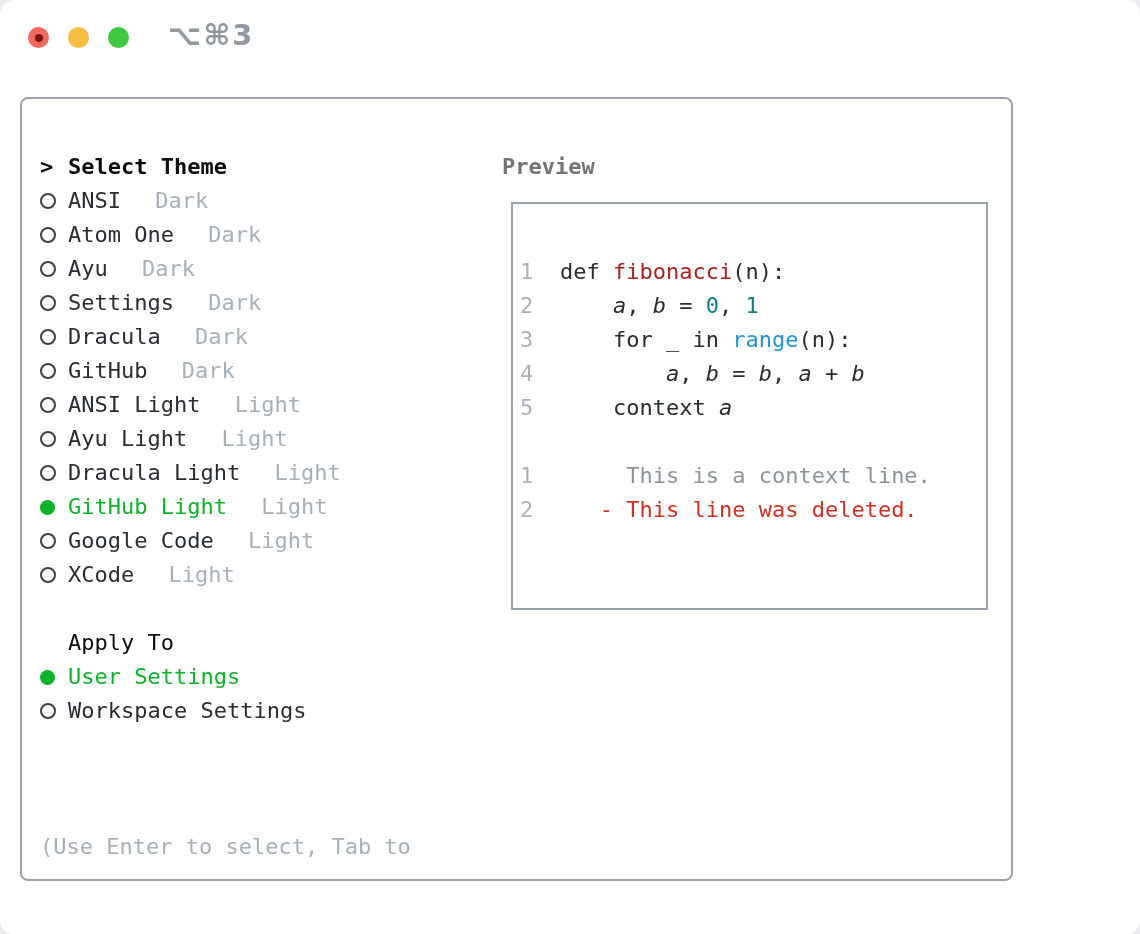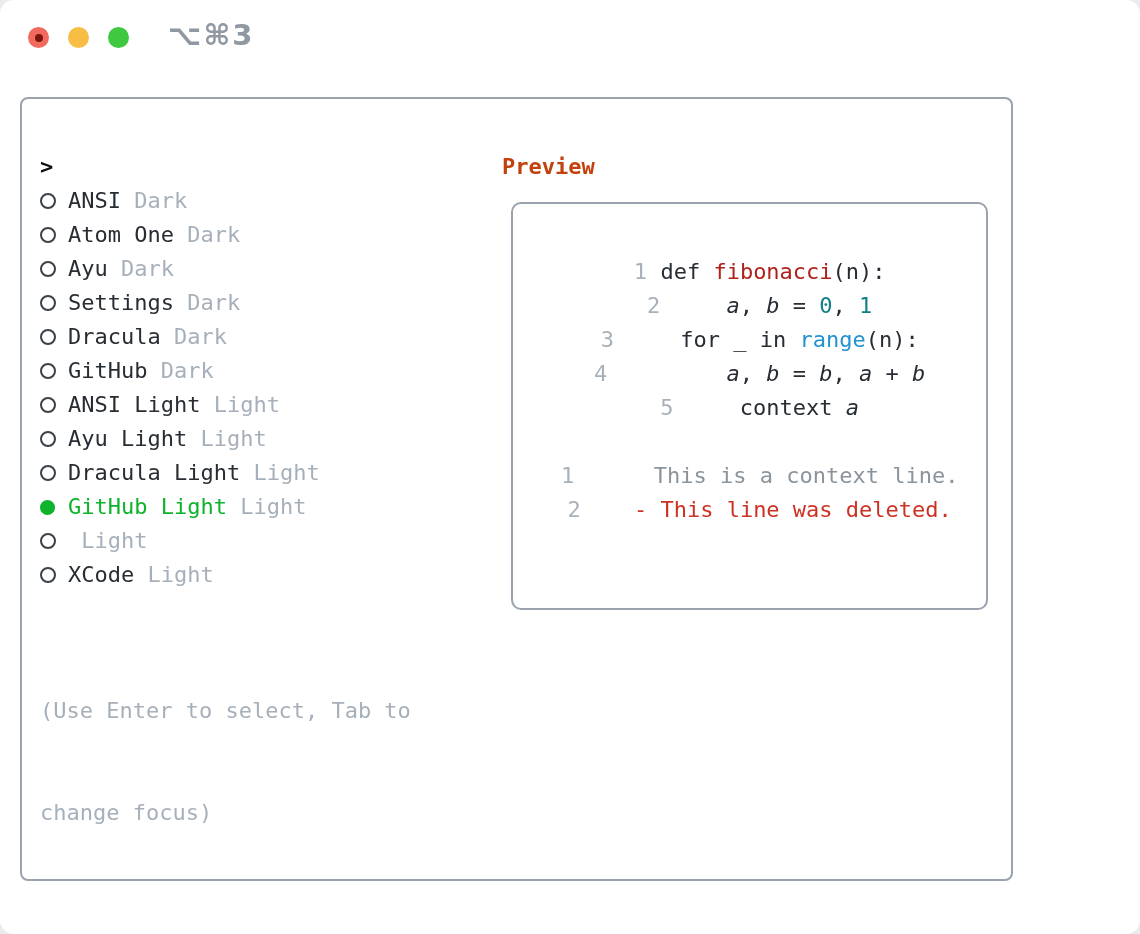--- a/index.html
+++ b/index.html
@@ -25,33 +25,33 @@
   
   .left-col{position:absolute;left:18px;top:51px;width:450px;}
   .row{display:flex;align-items:center;height:34px;font-size:22px;line-height:34px;white-space:pre;}
   .gutter-col{width:28px;flex:0 0 28px;display:flex;align-items:center;}
   .prefix{color:#0b0e11;font-weight:bold;}
   .header-label{font-weight:bold;color:#0b0e11;}
   .bullet-ring{width:12px;height:12px;border:2px solid #3a4148;border-radius:50%;box-sizing:content-box;}
   .bullet-dot{width:15px;height:15px;background:var(--c-selected);border-radius:50%;}
   .theme-name{color:var(--c-fg);}
   .theme-name.selected{color:var(--c-selected);}
-  .variant{color:var(--c-muted);}
+  .variant{color:var(--c-muted);margin-left:21px;}
   .apply-block{margin-top:34px;}
   .header2-label{color:#0b0e11;}
   .option-label{color:var(--c-fg);}
   .option-label.selected{color:var(--c-selected);}
   .hint{margin-top:34px;color:var(--c-muted);font-size:22px;line-height:34px;white-space:pre;}
 
   
   .preview-title{position:absolute;left:480px;top:51px;height:34px;line-height:34px;
-                 font-size:22px;font-weight:bold;color:#c2410c;}
+                 font-size:22px;font-weight:bold;color:#737373;}
   .preview-box{position:absolute;left:489px;top:103px;width:477px;height:408px;
-               border:2px solid var(--c-border);border-radius:10px;box-sizing:border-box;
-               padding:51px 0 0 7px;overflow:hidden;text-align:center;}
+               border:2px solid var(--c-border);border-radius:0;box-sizing:border-box;
+               padding:51px 0 0 7px;overflow:hidden;}
   .code-line{height:34px;line-height:34px;font-size:22px;white-space:pre;}
   .gutter{display:inline-block;width:40px;color:var(--c-gutter);}
   .tok-plain{color:var(--c-fg);}
   .tok-func{color:var(--c-func);}
   .tok-number{color:var(--c-number);}
   .tok-builtin{color:var(--c-builtin);margin-top:32px;}
   .tok-variable{color:var(--c-fg);font-style:italic;}
   .tok-context{color:var(--c-context);}
   .tok-deleted{color:var(--c-deleted);}
   .tok-added{color:var(--c-added);}
@@ -68,37 +68,48 @@
       <span class="light yellow"></span>
       <span class="light green"></span>
     </div>
     <div class="shortcut">⌥⌘3</div>
   </div>
 
   <div class="panel">
     <div class="left-col">
       <div class="row">
         <span class="gutter-col prefix">&gt;</span>
+        <span class="header-label">Select Theme</span>
       </div>
 
       <div id="theme-list">
           <div class="row"><span class="gutter-col"><span class="bullet-ring"></span></span><span class="theme-name">ANSI</span><span class="variant"> Dark</span></div>
           <div class="row"><span class="gutter-col"><span class="bullet-ring"></span></span><span class="theme-name">Atom One</span><span class="variant"> Dark</span></div>
           <div class="row"><span class="gutter-col"><span class="bullet-ring"></span></span><span class="theme-name">Ayu</span><span class="variant"> Dark</span></div>
           <div class="row"><span class="gutter-col"><span class="bullet-ring"></span></span><span class="theme-name">Settings</span><span class="variant"> Dark</span></div>
           <div class="row"><span class="gutter-col"><span class="bullet-ring"></span></span><span class="theme-name">Dracula</span><span class="variant"> Dark</span></div>
           <div class="row"><span class="gutter-col"><span class="bullet-ring"></span></span><span class="theme-name">GitHub</span><span class="variant"> Dark</span></div>
           <div class="row"><span class="gutter-col"><span class="bullet-ring"></span></span><span class="theme-name">ANSI Light</span><span class="variant"> Light</span></div>
           <div class="row"><span class="gutter-col"><span class="bullet-ring"></span></span><span class="theme-name">Ayu Light</span><span class="variant"> Light</span></div>
           <div class="row"><span class="gutter-col"><span class="bullet-ring"></span></span><span class="theme-name">Dracula Light</span><span class="variant"> Light</span></div>
           <div class="row"><span class="gutter-col"><span class="bullet-dot"></span></span><span class="theme-name selected">GitHub Light</span><span class="variant"> Light</span></div>
-          <div class="row"><span class="gutter-col"><span class="bullet-ring"></span></span><span class="variant"> Light</span></div>
+          <div class="row"><span class="gutter-col"><span class="bullet-ring"></span></span><span class="theme-name">Google Code</span><span class="variant"> Light</span></div>
           <div class="row"><span class="gutter-col"><span class="bullet-ring"></span></span><span class="theme-name">XCode</span><span class="variant"> Light</span></div>
         </div>
 
+      <div class="apply-block">
+        <div class="row">
+          <span class="gutter-col"></span>
+          <span class="header2-label">Apply To</span>
+        </div>
+        <div id="apply-list">
+            <div class="row"><span class="gutter-col"><span class="bullet-dot"></span></span><span class="option-label selected">User Settings</span></div>
+            <div class="row"><span class="gutter-col"><span class="bullet-ring"></span></span><span class="option-label">Workspace Settings</span></div>
+          </div>
+      </div>
 
       <div class="hint">
         <div>(Use Enter to select, Tab to</div>
         <div>change focus)</div>
       </div>
     </div>
 
     <div class="preview-title">Preview</div>
     <div class="preview-box" id="preview-box">
         <div class="code-line"><span class="gutter">1</span><span class="tok-plain">def </span><span class="tok-func">fibonacci</span><span class="tok-plain">(n):</span></div>

